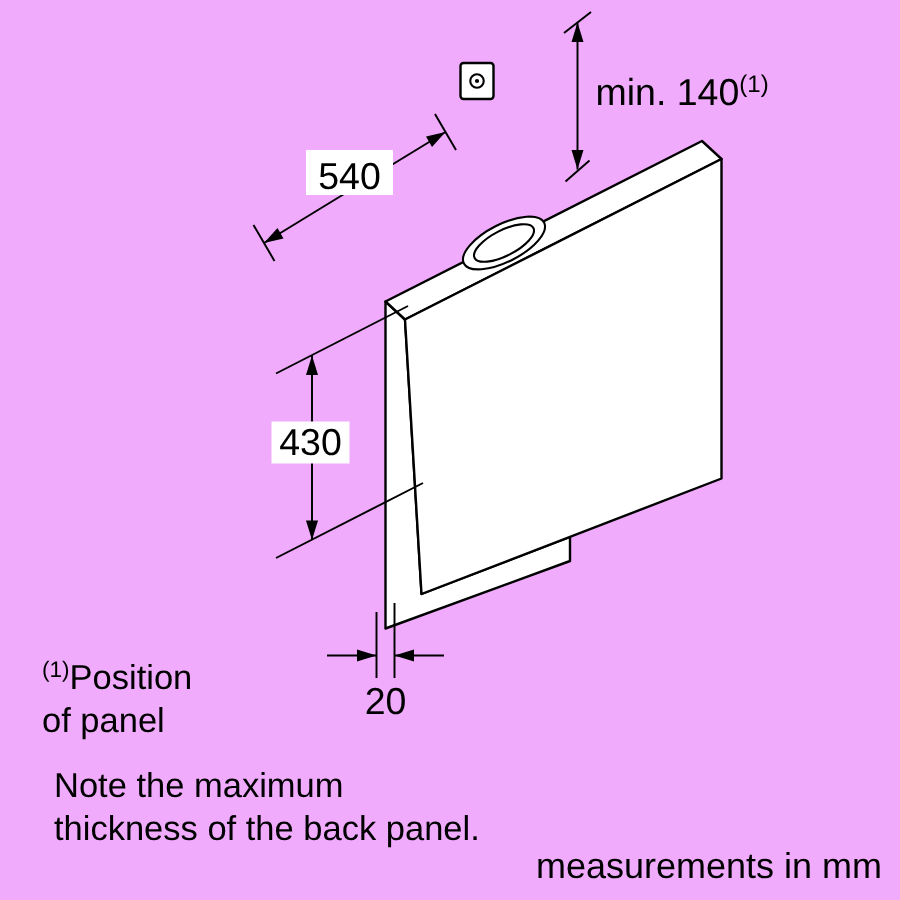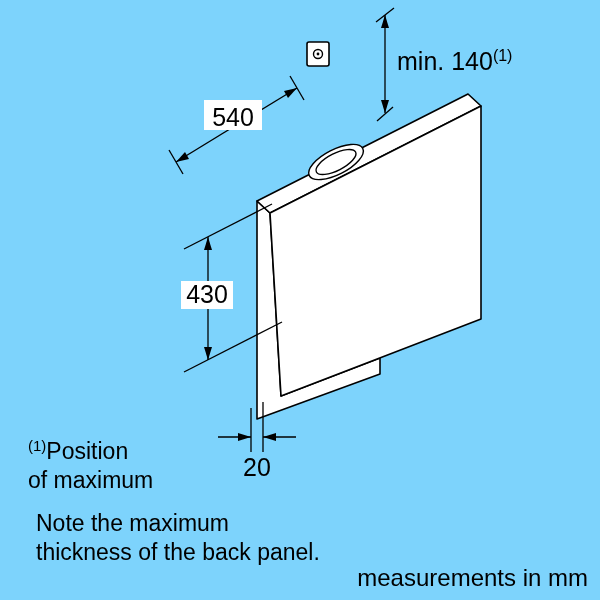--- a/index.html
+++ b/index.html
@@ -1,20 +1,20 @@
 <!DOCTYPE html>
 <html><head>
 <meta charset="utf-8">
 <style>
   html, body { margin: 0; padding: 0; background: #ffffff; }
   .stage {
     position: relative;
     width: 600px;
     height: 600px;
-    background: #7dd3fc;
+    background: #f0abfc;
     font-family: "Liberation Sans", sans-serif;
     color: #000;
     overflow: hidden;
   }
   .stage svg { position: absolute; left: 0; top: 0; }
   svg text {
     font-family: "Liberation Sans", sans-serif;
     fill: #000;
     font-size: 25px;
   }
@@ -91,21 +91,21 @@
       <line x1="218" y1="437" x2="251" y2="437"></line>
       <line x1="263" y1="437" x2="296" y2="437"></line>
       <polygon fill="#000" stroke="none" points="251,437 238,433 238,441"></polygon>
       <polygon fill="#000" stroke="none" points="263,437 276,433 276,441"></polygon>
       <text x="257" y="476" text-anchor="middle" stroke="none" fill="#000">20</text>
     </g>
   </svg>
 
   <div class="txtblock" id="footnote">
     <div><sup>(1)</sup><span>Position</span></div>
-    <div><span>of maximum</span></div>
+    <div><span>of panel</span></div>
   </div>
 
   <div class="txtblock" id="note">
     <div>Note the maximum</div>
     <div>thickness of the back panel.</div>
   </div>
 
   <div class="txtblock" id="caption">measurements in mm</div>
 
 </div>

